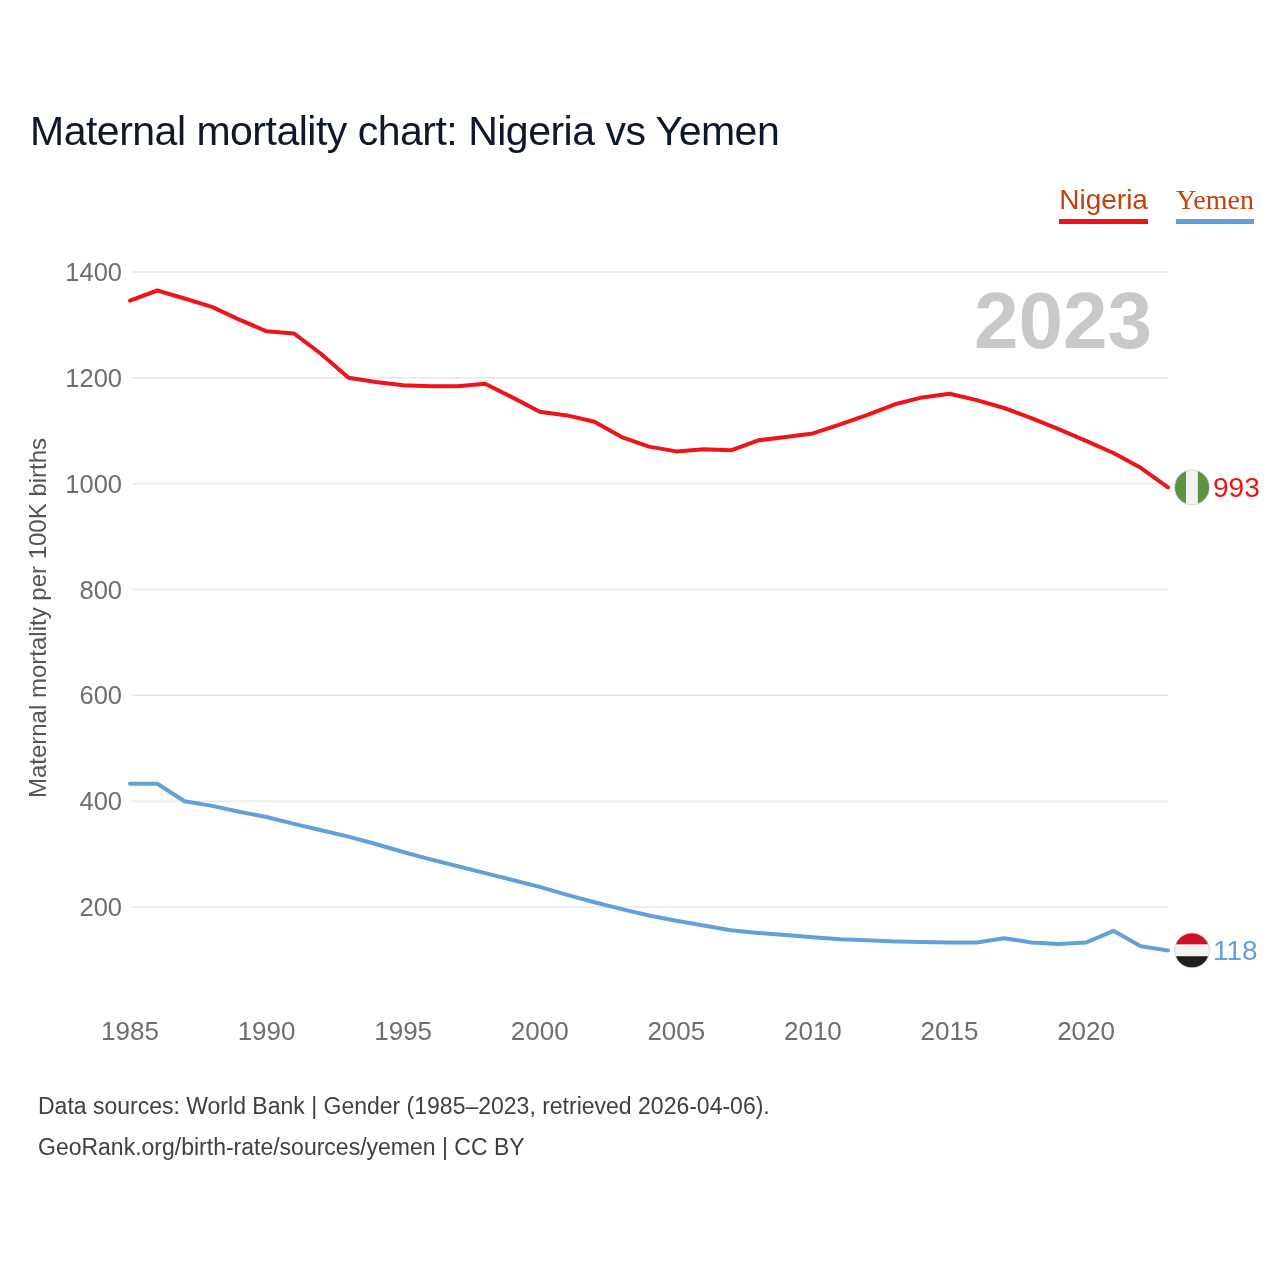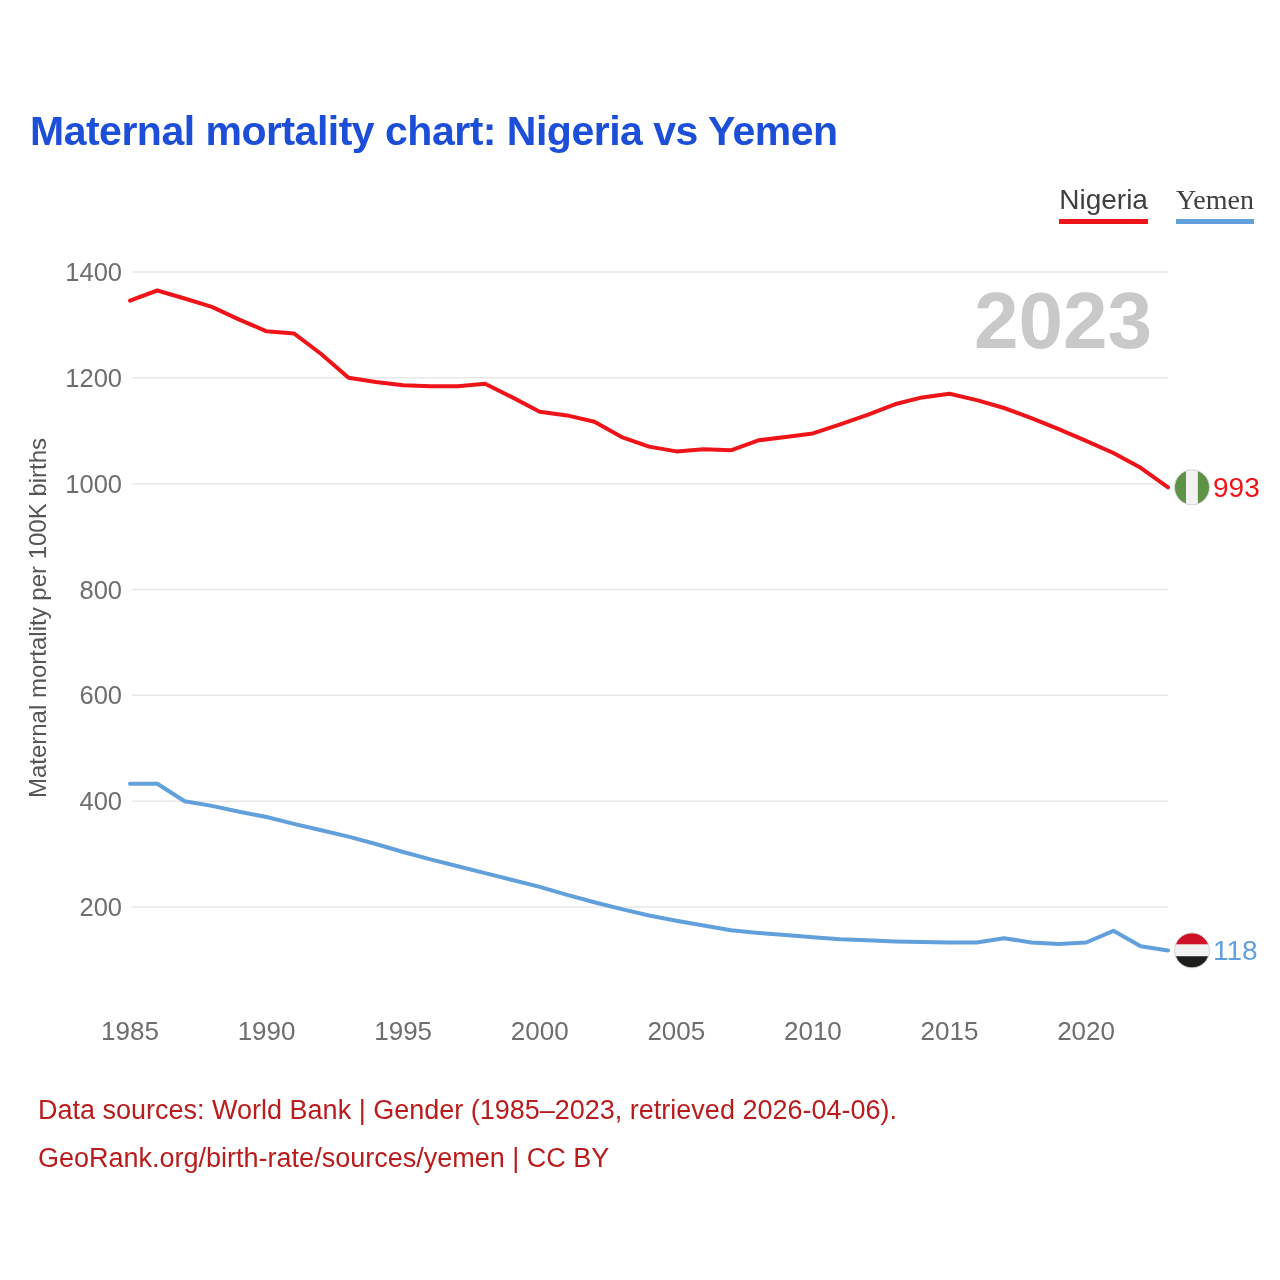--- a/index.html
+++ b/index.html
@@ -5,35 +5,35 @@
   html,body{margin:0;padding:0;background:#ffffff;}
   body{
     position:relative;
     width:1280px;height:1280px;
     font-family:"Liberation Sans", sans-serif;
     overflow:hidden;
   }
   #chart{position:absolute;left:0;top:0;}
   .page-title{
     position:absolute;left:30px;top:108px;
-    font-size:41px;font-weight:bold;color:#1d4ed8;
+    font-size:41px;font-weight:normal;color:#0f172a;
     letter-spacing:-0.5px;
   }
   .legend{
     position:absolute;top:184px;right:26px;
     display:flex;gap:28px;
-    font-size:28px;color:#404040;margin-left:36px;
+    font-size:28px;color:#c2410c;margin-left:36px;
   }
   .legend-item{
     border-bottom:5px solid transparent;
     padding-bottom:3px;cursor:pointer;
   }
   .footer{
     position:absolute;left:38px;top:1086px;
-    font-size:27px;color:#b91c1c;line-height:1.78;
+    font-size:23px;color:#404040;line-height:1.78;
   }
   svg text{font-family:"Liberation Sans", sans-serif;}
 </style>
 </head>
 <body>
 
 <svg id="chart" width="1280" height="1280">
     <line x1="132" x2="1168" y1="907" y2="907" stroke="#e7e7e7" stroke-width="1.5"></line>
     <text x="122" y="916" text-anchor="end" font-size="25.5" fill="#6e6e6e">200</text>
     <line x1="132" x2="1168" y1="801.1666666666666" y2="801.1666666666666" stroke="#e7e7e7" stroke-width="1.5"></line>

